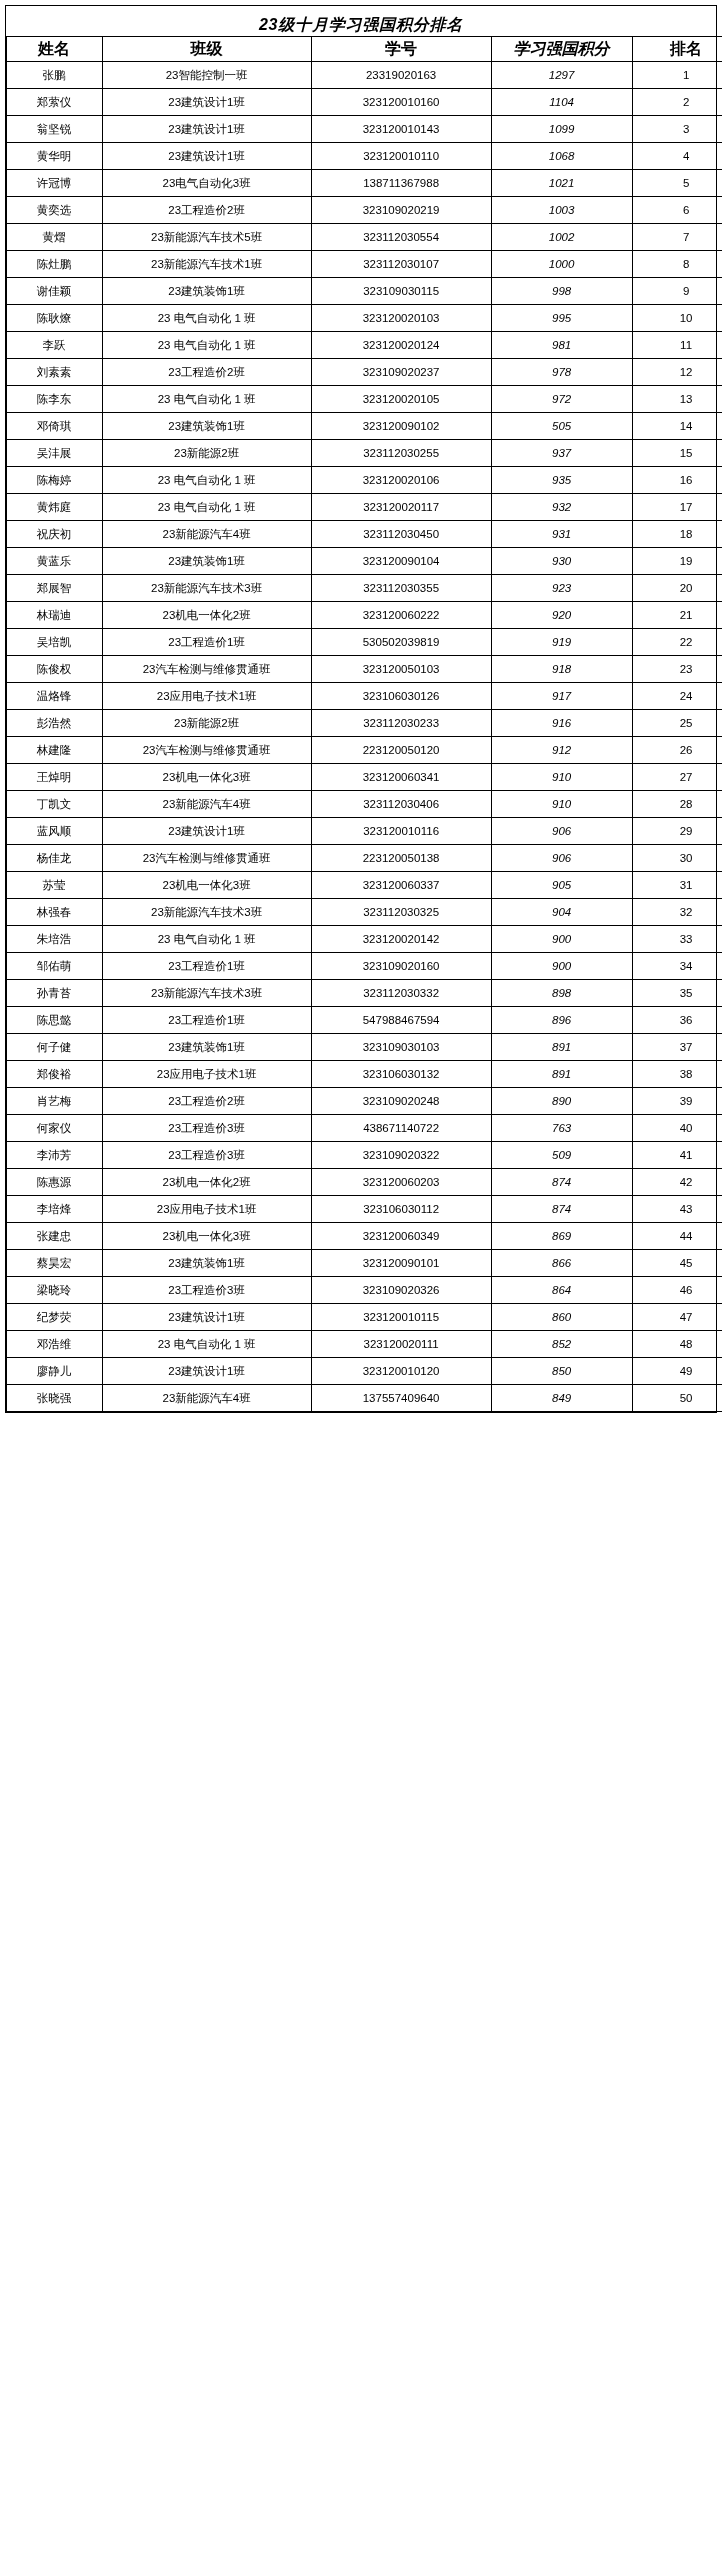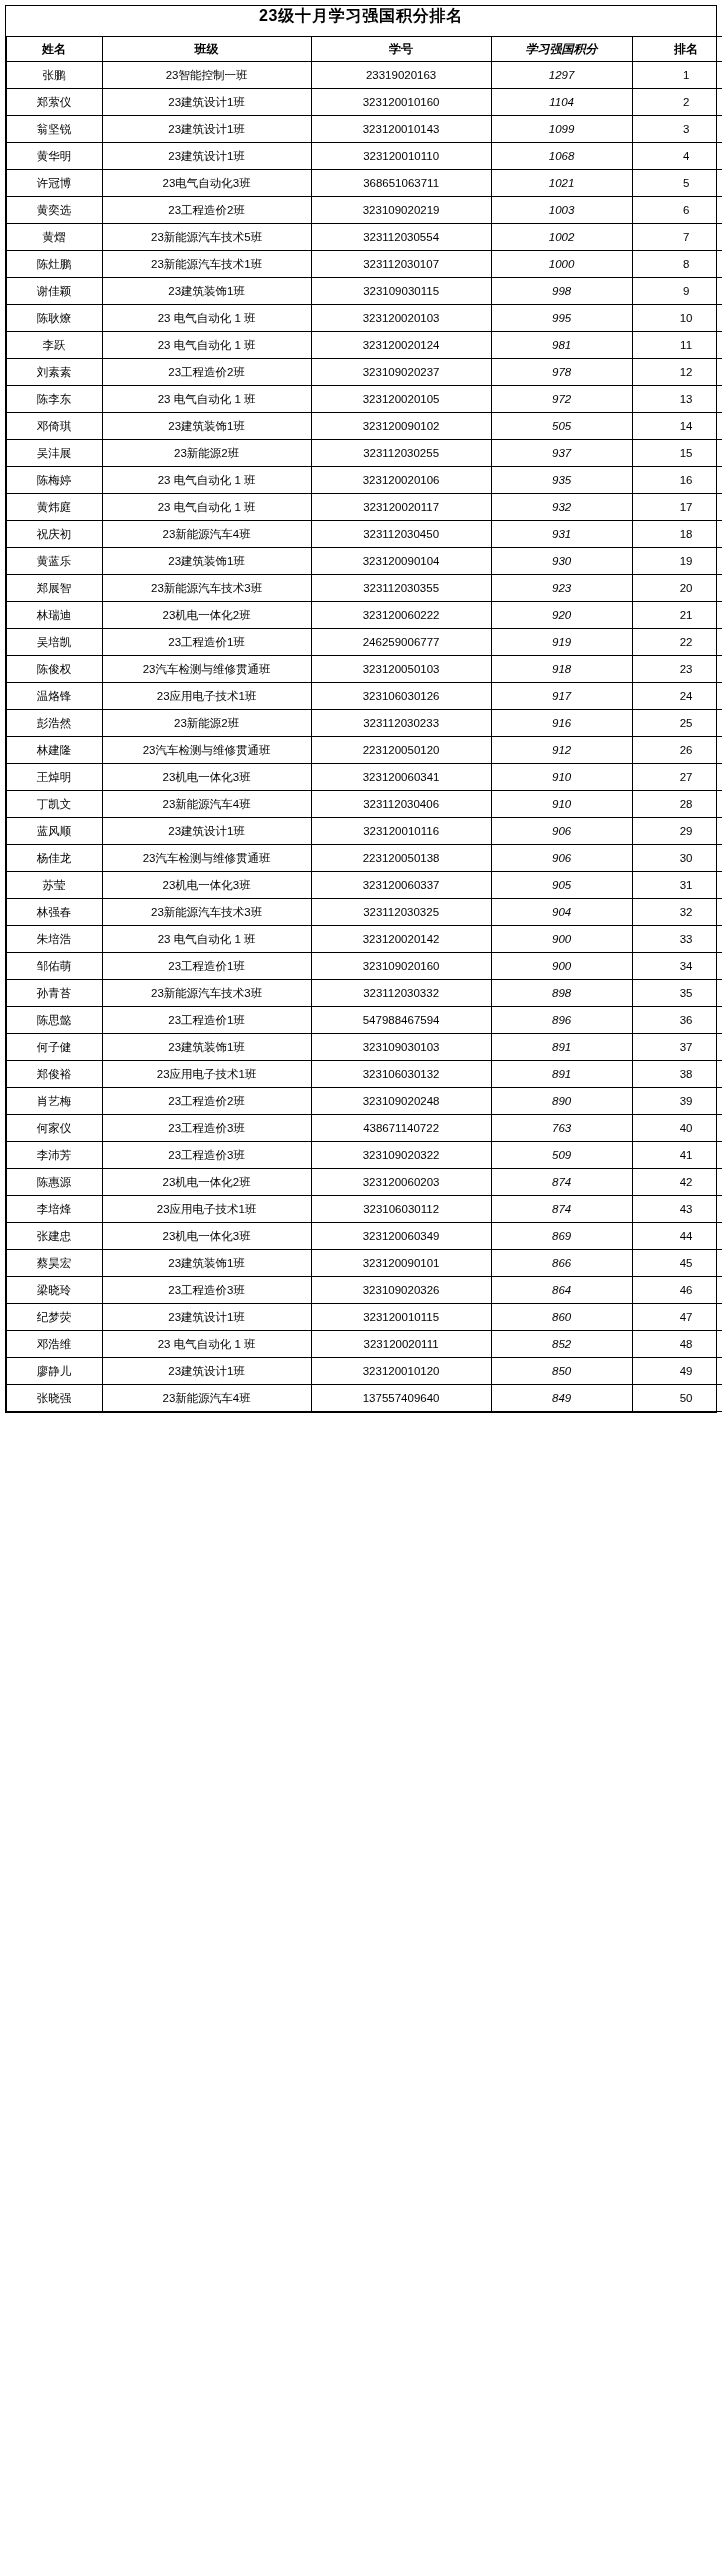--- a/index.html
+++ b/index.html
@@ -15,22 +15,23 @@
   .page {
     width: 722px;
     box-sizing: border-box;
     padding: 4.6px 4.6px 7.6px 4.6px;
   }
   .title-bar {
     border: 1.5px solid #000000;
     border-bottom: none;
     height: 30.5px;
     display: flex;
-    align-items: flex-start;
+    align-items: flex-end;
     justify-content: center;
+    font-style: italic;
   }
   .title-text {
     font-size: 16px;
     font-weight: bold;
     letter-spacing: 0.8px;
   }
   table.rank-table {
     border-collapse: collapse;
     width: 713px;
     table-layout: fixed;
@@ -41,21 +42,21 @@
     text-align: center;
     vertical-align: middle;
     font-size: 11.5px;
     height: 26px;
     padding: 0 1.5px;
     overflow: hidden;
     white-space: nowrap;
   }
   table.rank-table th {
     font-weight: bold;
-    font-size: 12px;
+    font-size: 16px;
     height: 24.4px;
   }
   .col-name   { width: 92px; }
   .col-class  { width: 205px; margin-left: 28px; }
   .col-id     { width: 176px; }
   .col-score  { width: 137px; font-style: italic; }
   .col-rank   { width: 104px; }
   .outer-border {
     border-left: 1.5px solid #000;
     border-right: 1.5px solid #000;
@@ -105,21 +106,21 @@
           <tr>
             <td class="col-name">黄华明</td>
             <td class="col-class">23建筑设计1班</td>
             <td class="col-id">323120010110</td>
             <td class="col-score">1068</td>
             <td class="col-rank">4</td>
           </tr>
           <tr>
             <td class="col-name">许冠博</td>
             <td class="col-class">23电气自动化3班</td>
-            <td class="col-id">368651063711</td>
+            <td class="col-id">138711367988</td>
             <td class="col-score">1021</td>
             <td class="col-rank">5</td>
           </tr>
           <tr>
             <td class="col-name">黄奕选</td>
             <td class="col-class">23工程造价2班</td>
             <td class="col-id">323109020219</td>
             <td class="col-score">1003</td>
             <td class="col-rank">6</td>
           </tr>
@@ -224,21 +225,21 @@
           <tr>
             <td class="col-name">林瑞迪</td>
             <td class="col-class">23机电一体化2班</td>
             <td class="col-id">323120060222</td>
             <td class="col-score">920</td>
             <td class="col-rank">21</td>
           </tr>
           <tr>
             <td class="col-name">吴培凯</td>
             <td class="col-class">23工程造价1班</td>
-            <td class="col-id">246259006777</td>
+            <td class="col-id">530502039819</td>
             <td class="col-score">919</td>
             <td class="col-rank">22</td>
           </tr>
           <tr>
             <td class="col-name">陈俊权</td>
             <td class="col-class">23汽车检测与维修贯通班</td>
             <td class="col-id">323120050103</td>
             <td class="col-score">918</td>
             <td class="col-rank">23</td>
           </tr>

